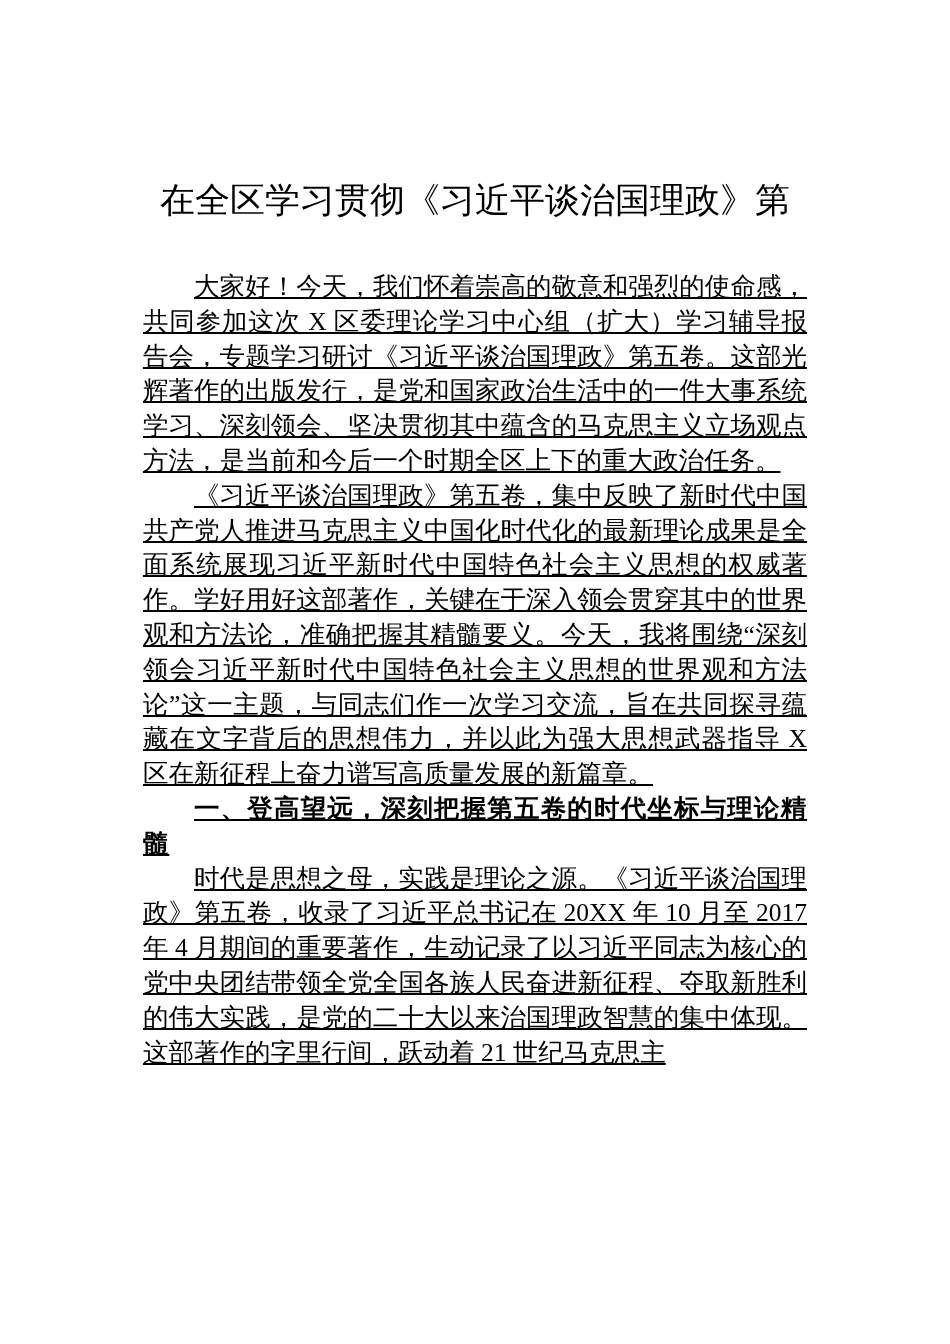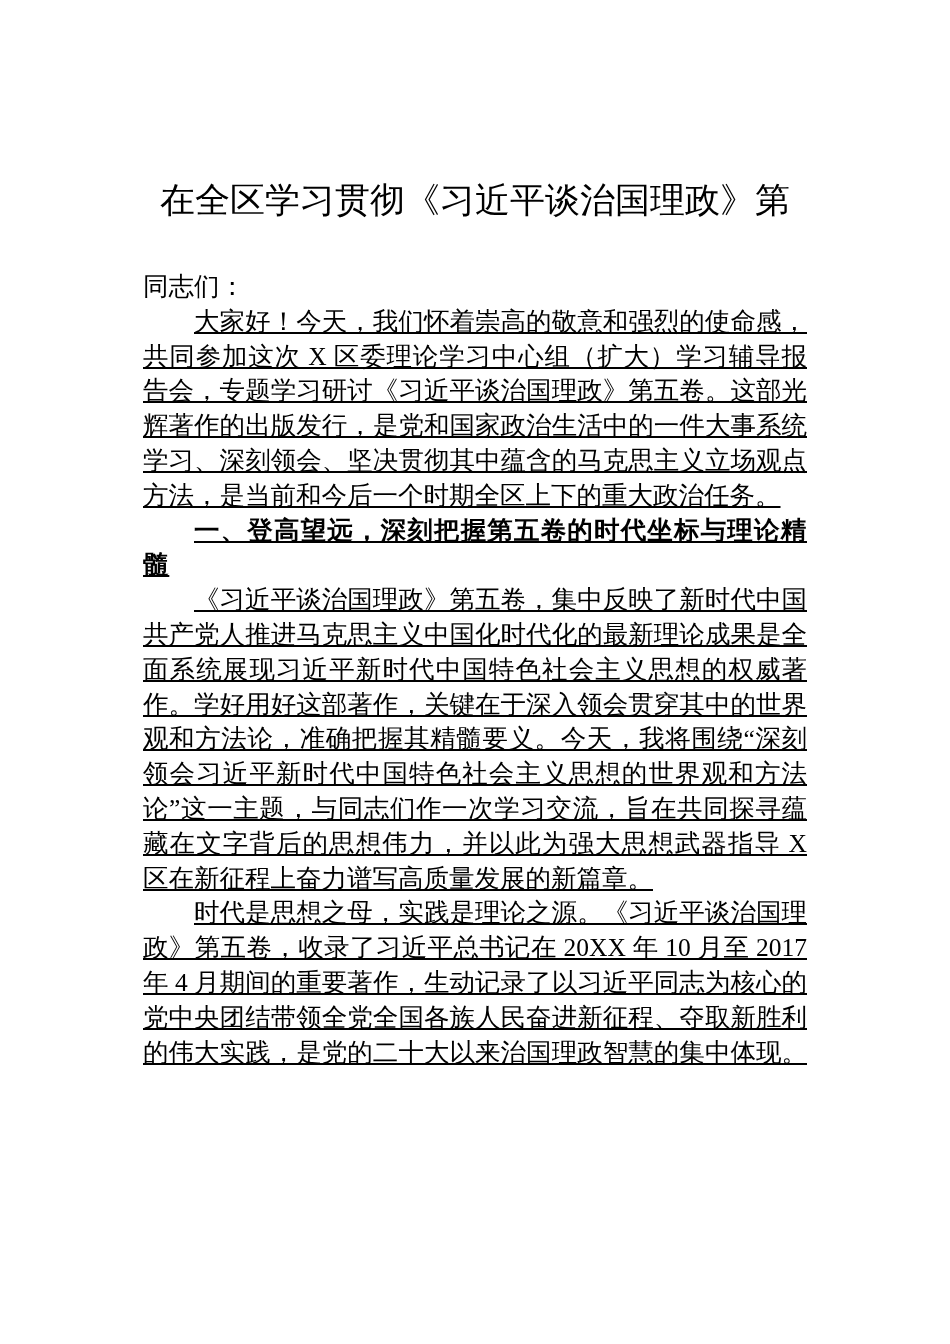--- a/index.html
+++ b/index.html
@@ -44,25 +44,24 @@
 <body>
 
 <div class="page">
   <div class="doc">
 
     <h1 class="title">
       <span class="title-line">在全区学习贯彻《习近平谈治国理政》第</span>
     </h1>
 
     <div class="body-text">
-      <p class="para">同志们：</p>
 
       <p class="para indent">大家好！今天，我们怀着崇高的敬意和强烈的使命感，共同参加这次 X 区委理论学习中心组（扩大）学习辅导报告会，专题学习研讨《习近平谈治国理政》第五卷。这部光辉著作的出版发行，是党和国家政治生活中的一件大事系统学习、深刻领会、坚决贯彻其中蕴含的马克思主义立场观点方法，是当前和今后一个时期全区上下的重大政治任务。</p>
 
+      <p class="para indent">《习近平谈治国理政》第五卷，集中反映了新时代中国共产党人推进马克思主义中国化时代化的最新理论成果是全面系统展现习近平新时代中国特色社会主义思想的权威著作。学好用好这部著作，关键在于深入领会贯穿其中的世界观和方法论，准确把握其精髓要义。今天，我将围绕“深刻领会习近平新时代中国特色社会主义思想的世界观和方法论”这一主题，与同志们作一次学习交流，旨在共同探寻蕴藏在文字背后的思想伟力，并以此为强大思想武器指导 X 区在新征程上奋力谱写高质量发展的新篇章。</p>
+
       <p class="para indent heading">一、登高望远，深刻把握第五卷的时代坐标与理论精髓</p>
-
-      <p class="para indent">《习近平谈治国理政》第五卷，集中反映了新时代中国共产党人推进马克思主义中国化时代化的最新理论成果是全面系统展现习近平新时代中国特色社会主义思想的权威著作。学好用好这部著作，关键在于深入领会贯穿其中的世界观和方法论，准确把握其精髓要义。今天，我将围绕“深刻领会习近平新时代中国特色社会主义思想的世界观和方法论”这一主题，与同志们作一次学习交流，旨在共同探寻蕴藏在文字背后的思想伟力，并以此为强大思想武器指导 X 区在新征程上奋力谱写高质量发展的新篇章。</p>
 
       <p class="para indent">时代是思想之母，实践是理论之源。《习近平谈治国理政》第五卷，收录了习近平总书记在 20XX 年 10 月至 2017 年 4 月期间的重要著作，生动记录了以习近平同志为核心的党中央团结带领全党全国各族人民奋进新征程、夺取新胜利的伟大实践，是党的二十大以来治国理政智慧的集中体现。这部著作的字里行间，跃动着 21 世纪马克思主</p>
     </div>
 
   </div>
 </div>
 
 </body></html>

